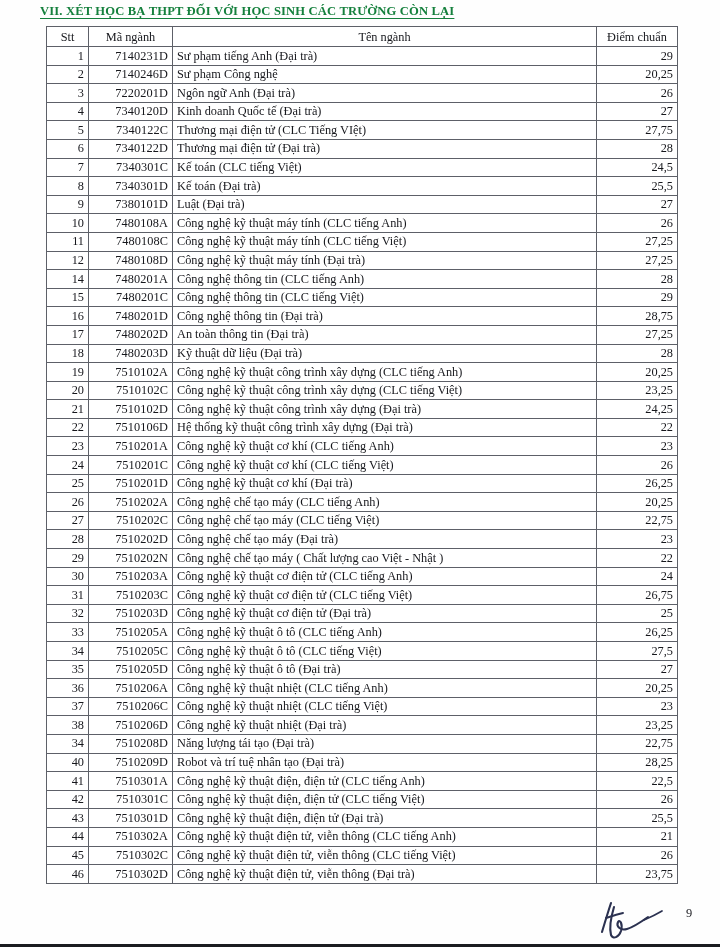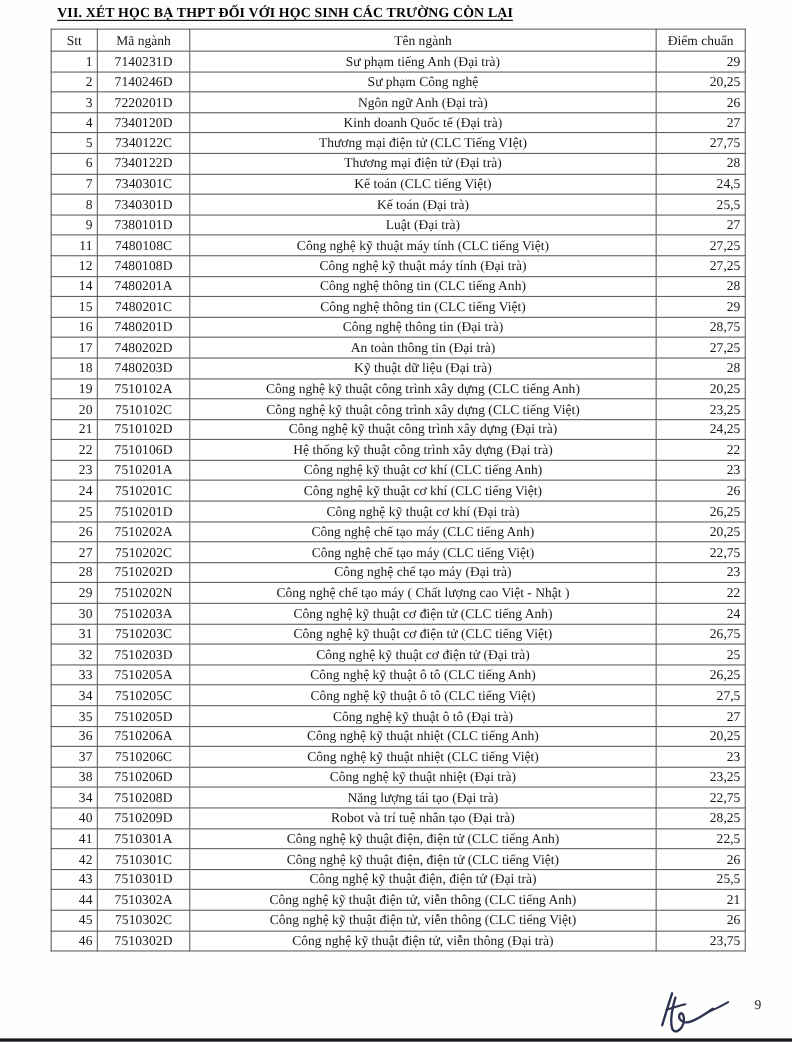--- a/index.html
+++ b/index.html
@@ -18,29 +18,29 @@
   }
   .page {
     position: absolute;
     left: 0; top: 0;
     width: 720px;
     height: 947px;
     background: #fefefe;
   }
   .doc-title {
     position: absolute;
-    left: 52px;
+    left: 40px;
     top: 4px;
     font-size: 12.6px;
     font-weight: bold;
     letter-spacing: 0.15px;
     white-space: nowrap;
     text-decoration: underline;
     text-underline-offset: 2.5px;
-    color: #000000;
+    color: #15803d;
   }
   table.score-table {
     position: absolute;
     left: 46px;
     top: 26px;
     width: 631px;
     border-collapse: collapse;
     table-layout: fixed;
     background: #ffffff;
   }
@@ -59,22 +59,22 @@
   table.score-table thead th {
     height: 19px;
     line-height: 18px;
   }
   col.c-stt    { width: 42px; }
   col.c-code   { width: 84px; }
   col.c-name   { width: 424px; }
   col.c-score  { width: 81px; }
 
   td.cell-stt   { text-align: right;  padding-right: 5px; }
-  td.cell-code  { text-align: center; letter-spacing: 0.1px; }
-  td.cell-name  { text-align: center;   padding-left: 6px; }
+  td.cell-code  { text-align: right; letter-spacing: 0.1px; }
+  td.cell-name  { text-align: left;   padding-left: 6px; }
   td.cell-score { text-align: right;  padding-right: 6px; }
 
   .signature {
     position: absolute;
     left: 596px;
     top: 898px;
     width: 74px;
     height: 42px;
   }
   .signature svg { display: block; }
@@ -165,20 +165,26 @@
           <td class="cell-name">Kế toán (Đại trà)</td>
           <td class="cell-score">25,5</td>
         </tr>
         <tr>
           <td class="cell-stt">9</td>
           <td class="cell-code">7380101D</td>
           <td class="cell-name">Luật (Đại trà)</td>
           <td class="cell-score">27</td>
         </tr>
         <tr>
+          <td class="cell-stt">10</td>
+          <td class="cell-code">7480108A</td>
+          <td class="cell-name">Công nghệ kỹ thuật máy tính (CLC tiếng Anh)</td>
+          <td class="cell-score">26</td>
+        </tr>
+        <tr>
           <td class="cell-stt">11</td>
           <td class="cell-code">7480108C</td>
           <td class="cell-name">Công nghệ kỹ thuật máy tính (CLC tiếng Việt)</td>
           <td class="cell-score">27,25</td>
         </tr>
         <tr>
           <td class="cell-stt">12</td>
           <td class="cell-code">7480108D</td>
           <td class="cell-name">Công nghệ kỹ thuật máy tính (Đại trà)</td>
           <td class="cell-score">27,25</td>

